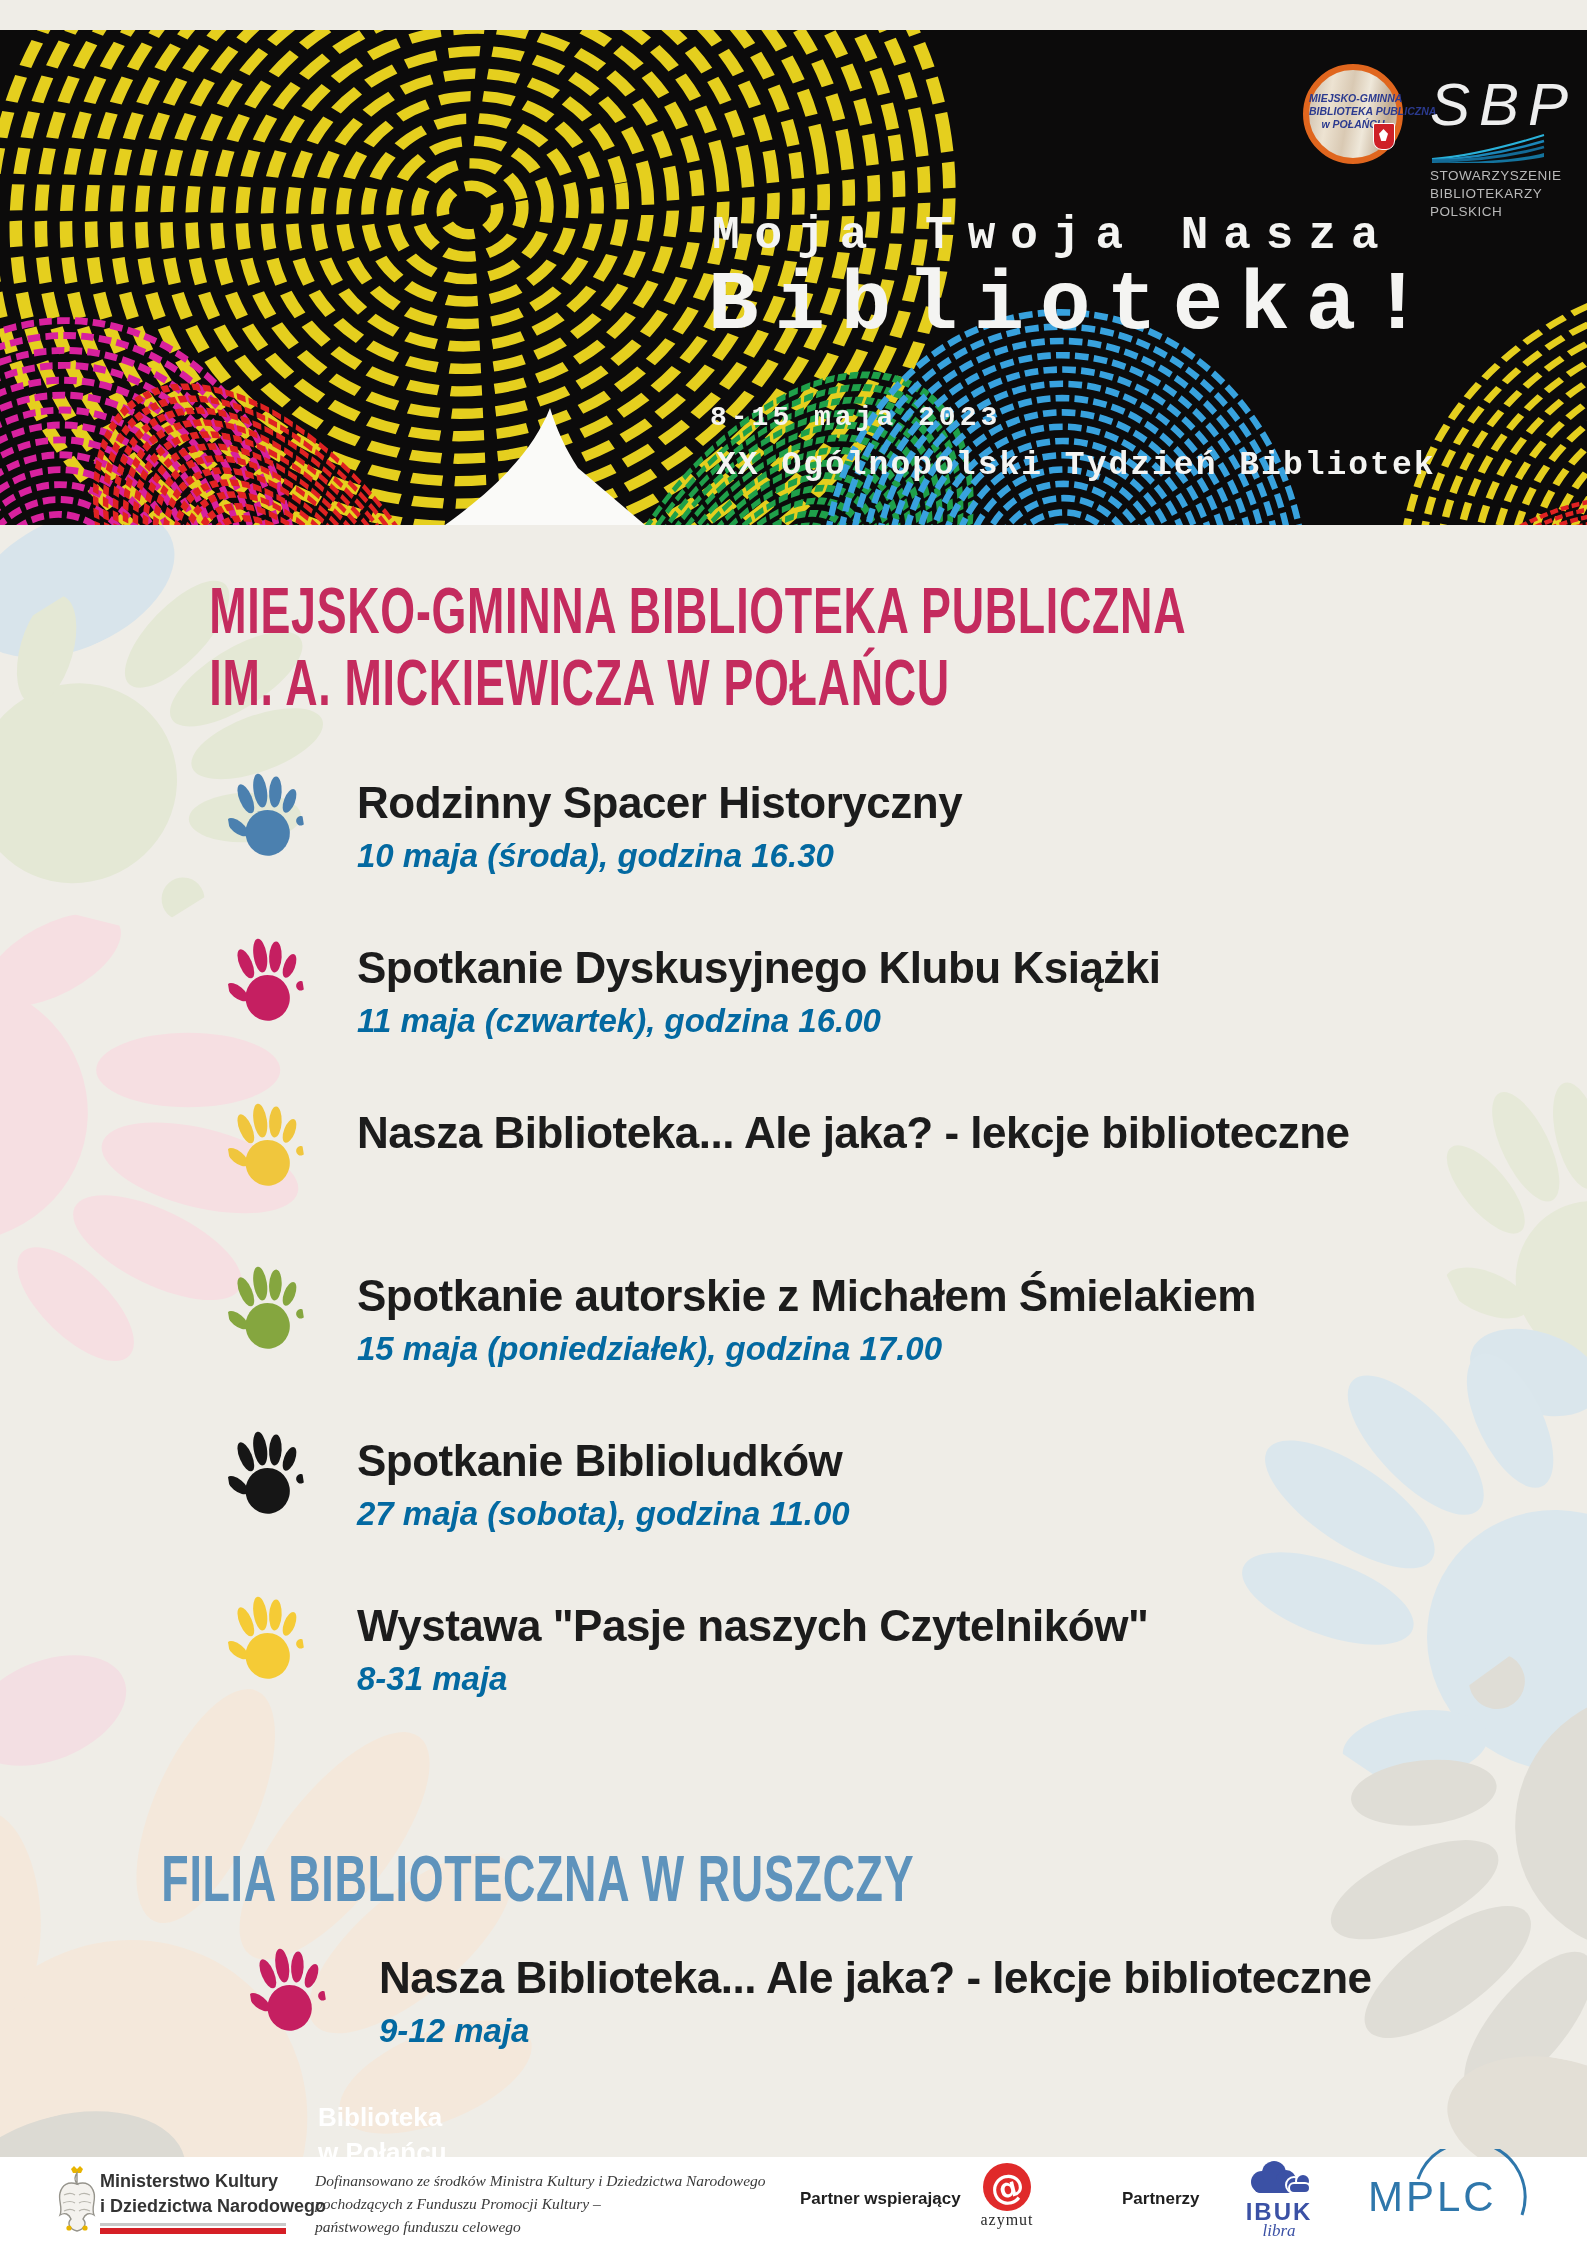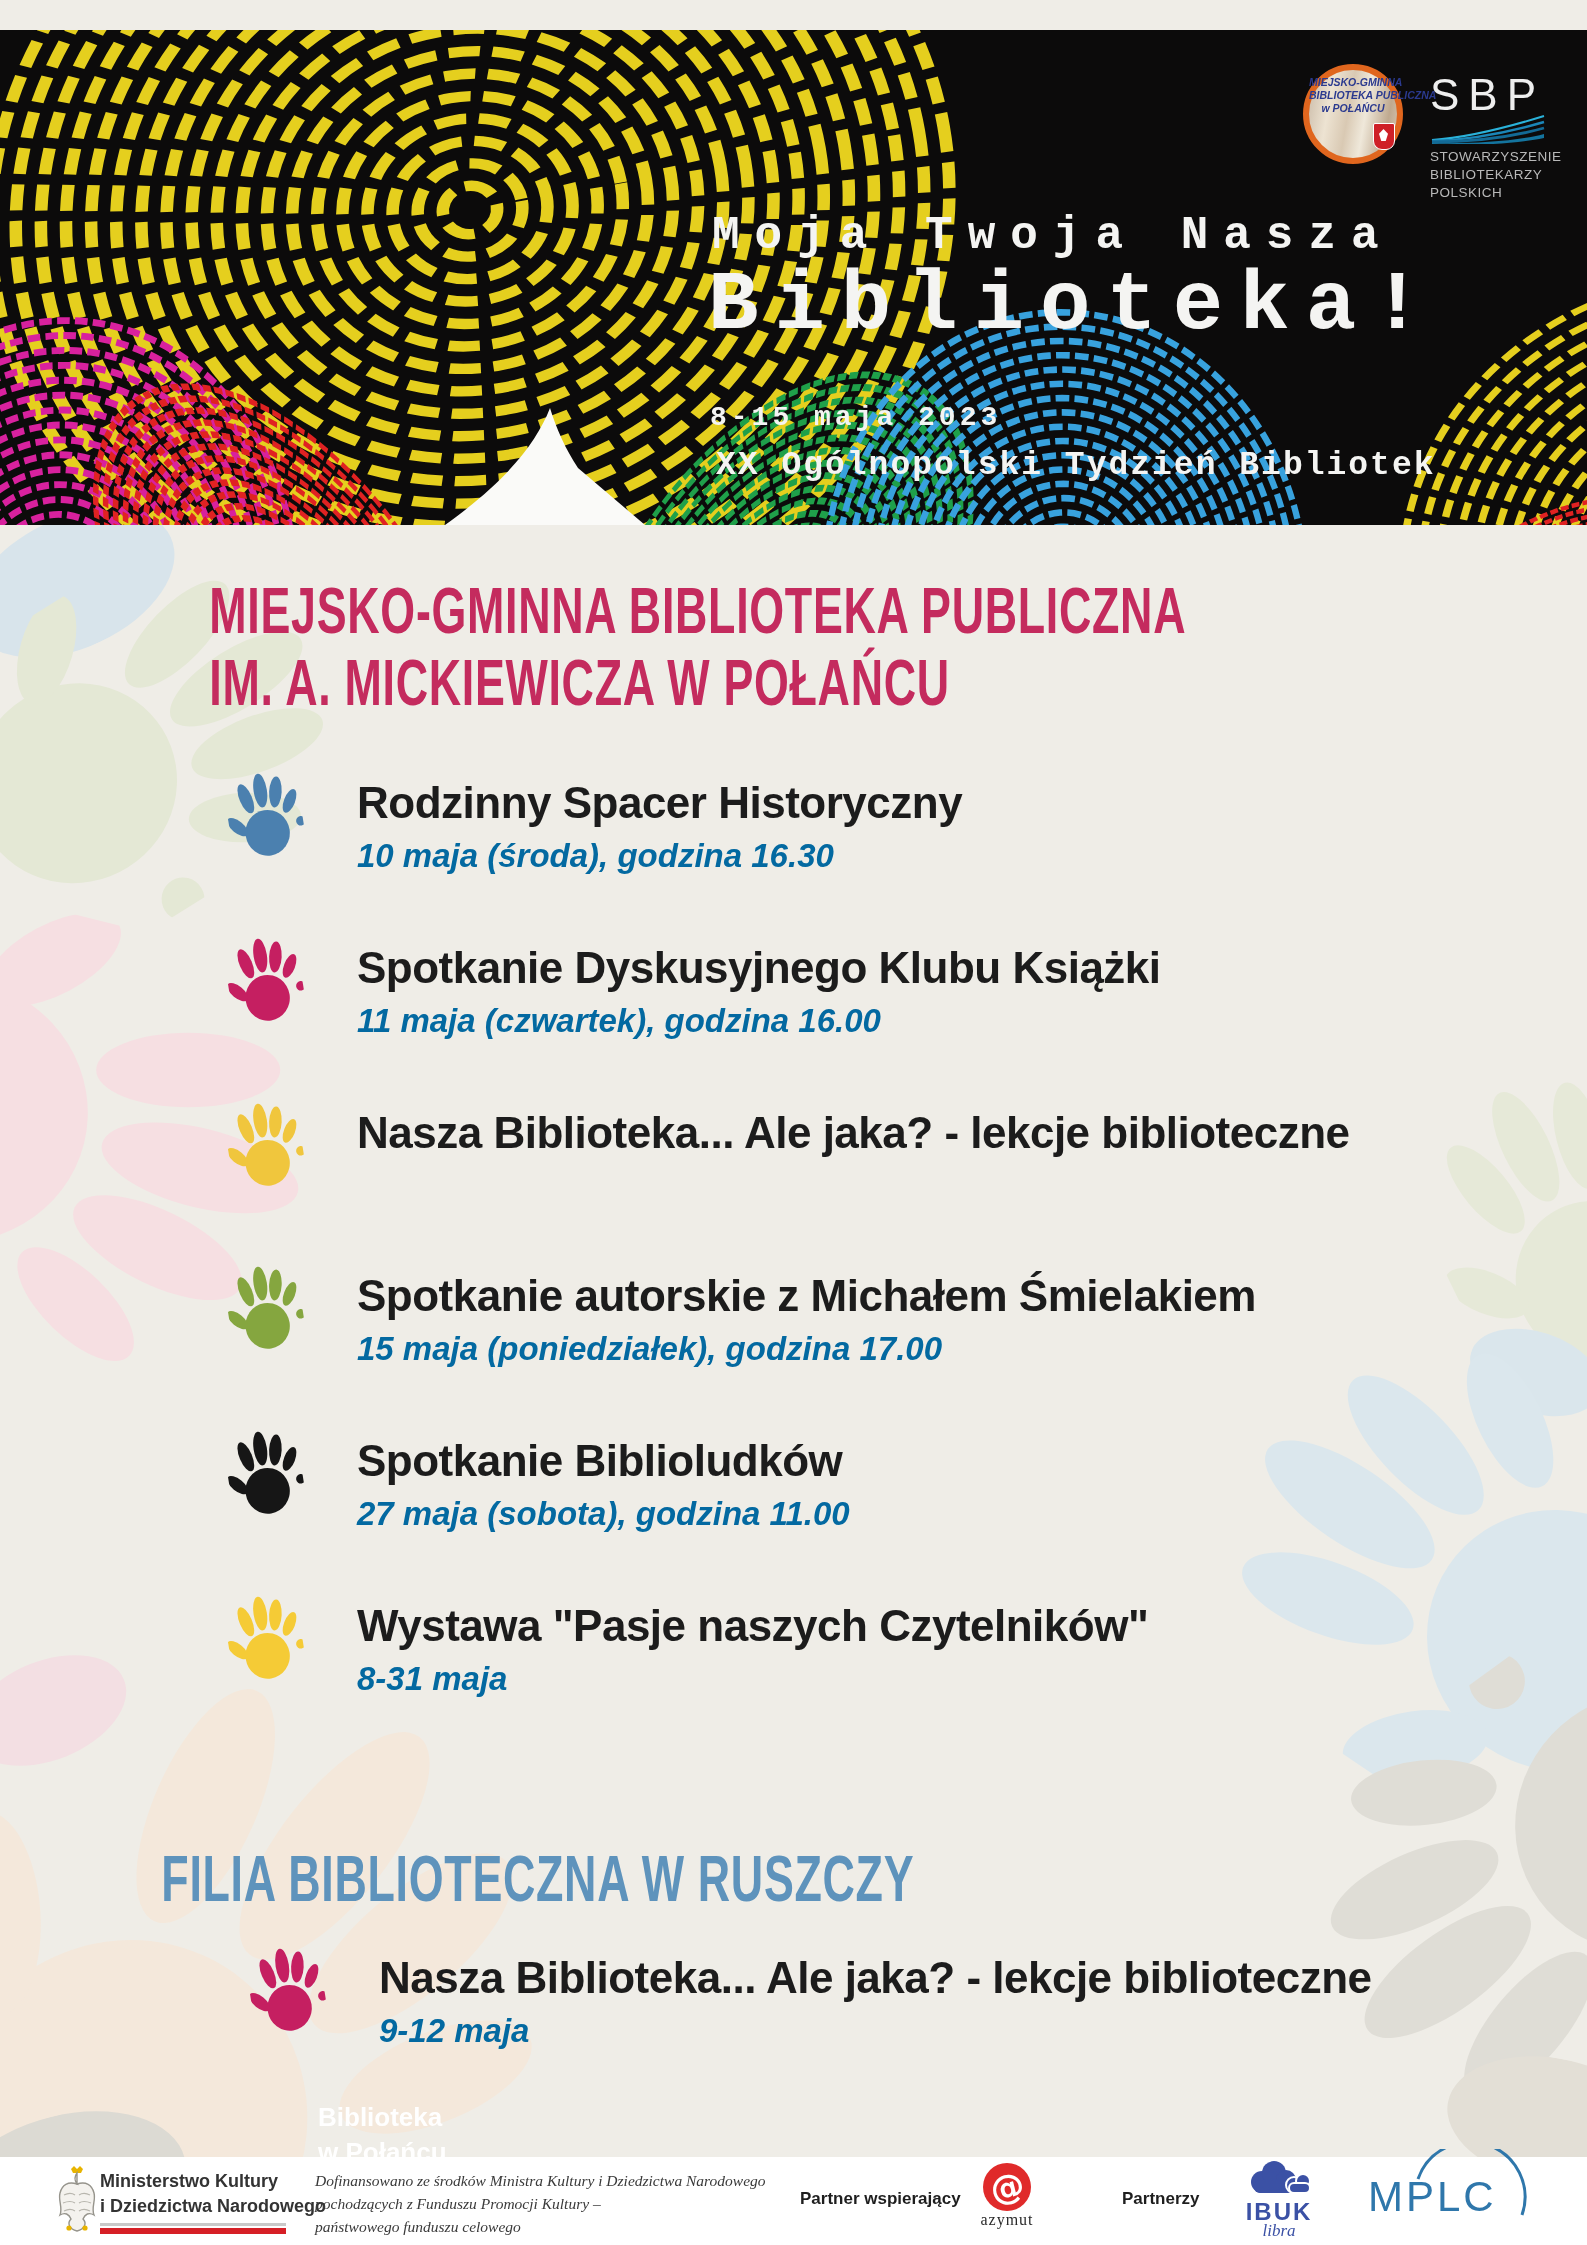--- a/index.html
+++ b/index.html
@@ -14,28 +14,28 @@
   .t-moja{left:712px;top:180px;font-size:46px;letter-spacing:15px;}
   .t-bibl{left:708px;top:228px;font-size:84px;letter-spacing:16px;}
   .t-date1{left:710px;top:372px;font-size:28px;letter-spacing:4px;}
   .t-date2{left:716px;top:417px;font-size:33px;letter-spacing:2px;}
   
   .lib-logo{left:1303px;top:34px;width:100px;height:100px;border-radius:50%;
      border:6px solid #E0661E;box-sizing:border-box;
      background:linear-gradient(100deg,#C9B9A6 0%,#EDE3D2 25%,#D9C9B3 45%,#EFE8DA 62%,#BFA98F 85%,#D8C8B4 100%);
      text-align:center;}
   .lib-logo .ll{font-style:italic;font-weight:bold;font-size:10.5px;line-height:13px;color:#2B3A8F;white-space:nowrap;}
-  .lib-logo .ll1{margin-top:6px;}
+  .lib-logo .ll1{margin-top:22px;}
   .lib-shield{position:absolute;right:2px;bottom:8px;width:20px;height:25px;background:#CF2027;
      border:1px solid #fff;border-radius:2px 2px 9px 9px;}
   .lib-shield:before{content:"";position:absolute;left:5px;top:5px;width:9px;height:12px;background:#fff;
      clip-path:polygon(50% 0,100% 40%,75% 100%,25% 100%,0 40%);}
   
   .sbp{left:1430px;top:40px;width:120px;}
-  .sbp-abbr{font-size:44px;letter-spacing:9px;color:#EEE;font-weight:normal;font-family:"Liberation Sans",sans-serif;}
+  .sbp-abbr{font-size:60px;letter-spacing:9px;color:#EEE;font-weight:normal;font-family:"Liberation Sans",sans-serif;font-style:italic;}
   .sbp-sub{margin-top:0;font-size:13.5px;line-height:18px;color:#B9B9B9;letter-spacing:.5px;white-space:nowrap;}
   
   .sec-heading{position:absolute;left:0;width:1582px;text-align:left;z-index:2;}
   .sec-heading .squeeze{display:inline-block;transform:scaleX(.70);transform-origin:50% 50%;
       font-weight:bold;font-size:64px;line-height:72px;letter-spacing:1px;white-space:nowrap;}
   .event{position:absolute;z-index:2;}
   .event-hand{position:absolute;left:0;top:0;transform:rotate(-9deg);}
   .event-text{position:absolute;left:129px;top:10px;}
   .ev-title{font-weight:bold;font-size:44px;line-height:50px;color:#1C1C1C;letter-spacing:-0.5px;white-space:nowrap;}
   .ev-date{font-weight:bold;font-style:italic;font-size:33px;line-height:38px;color:#0369a1;margin-top:9px;white-space:nowrap;}

